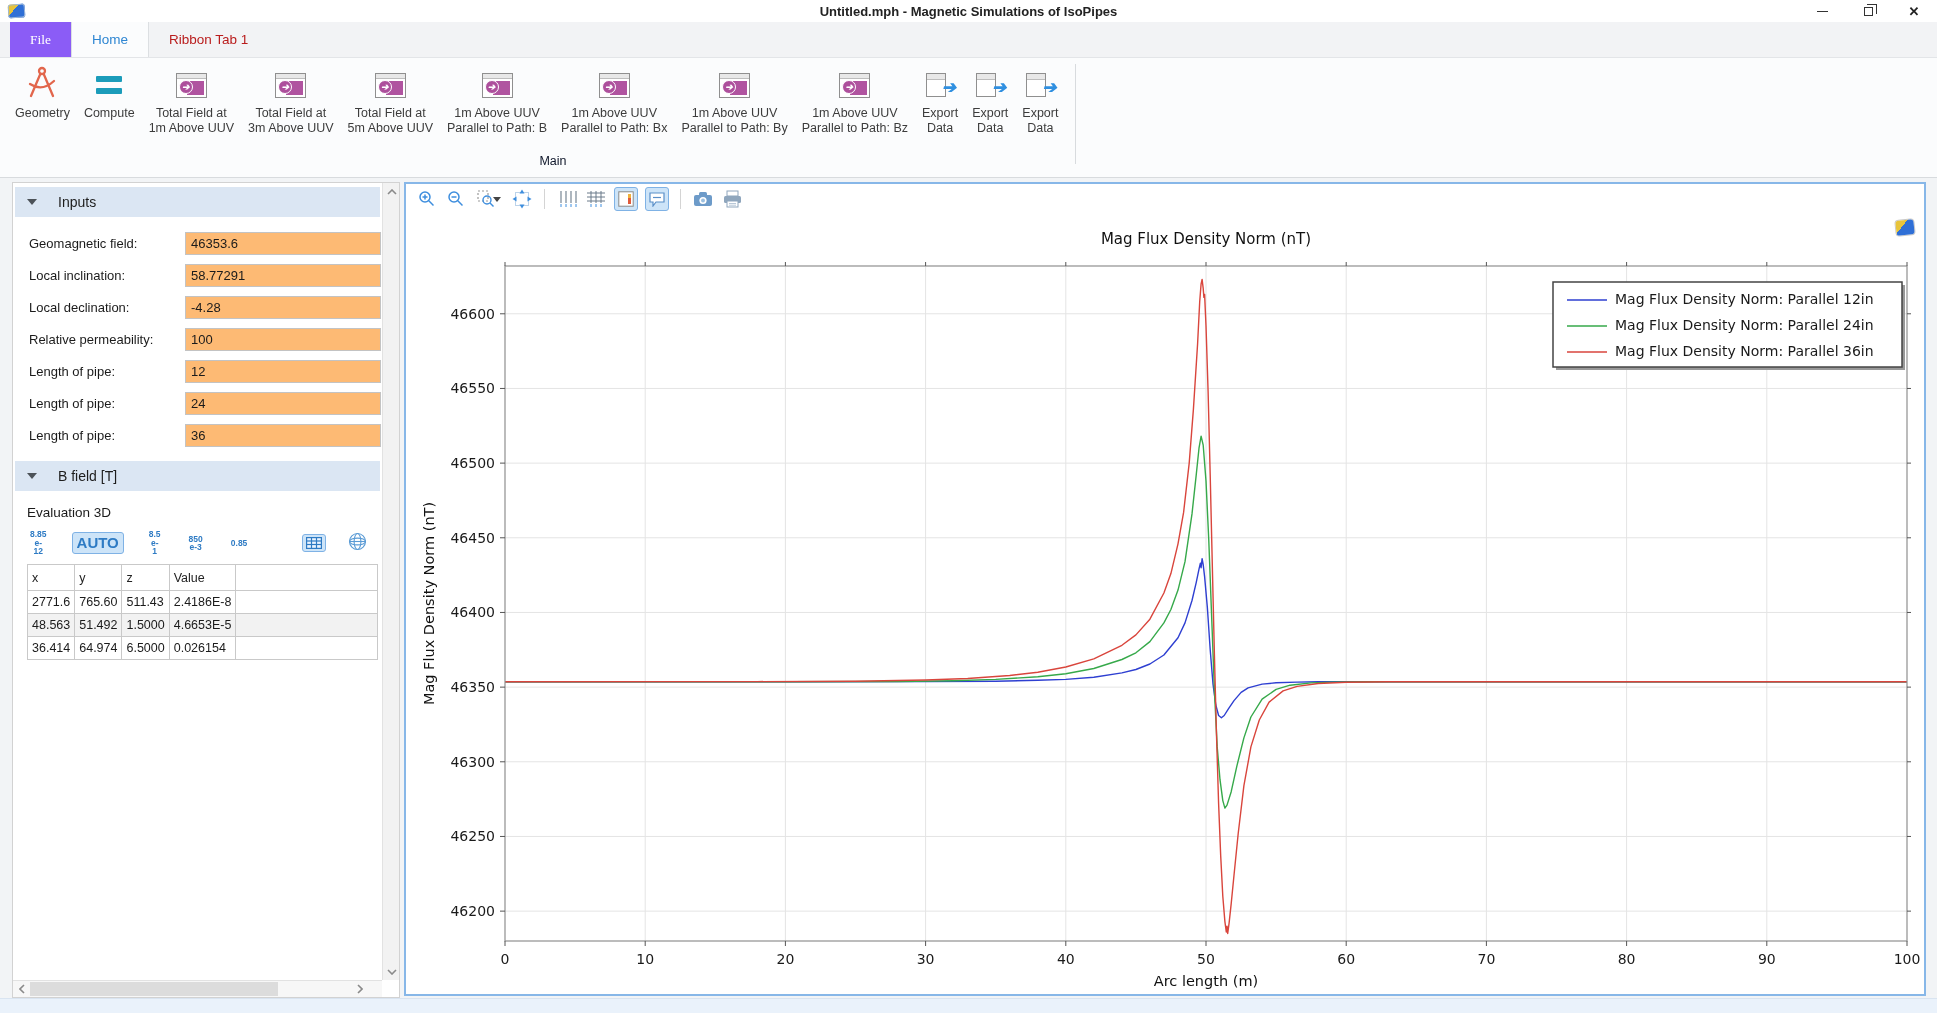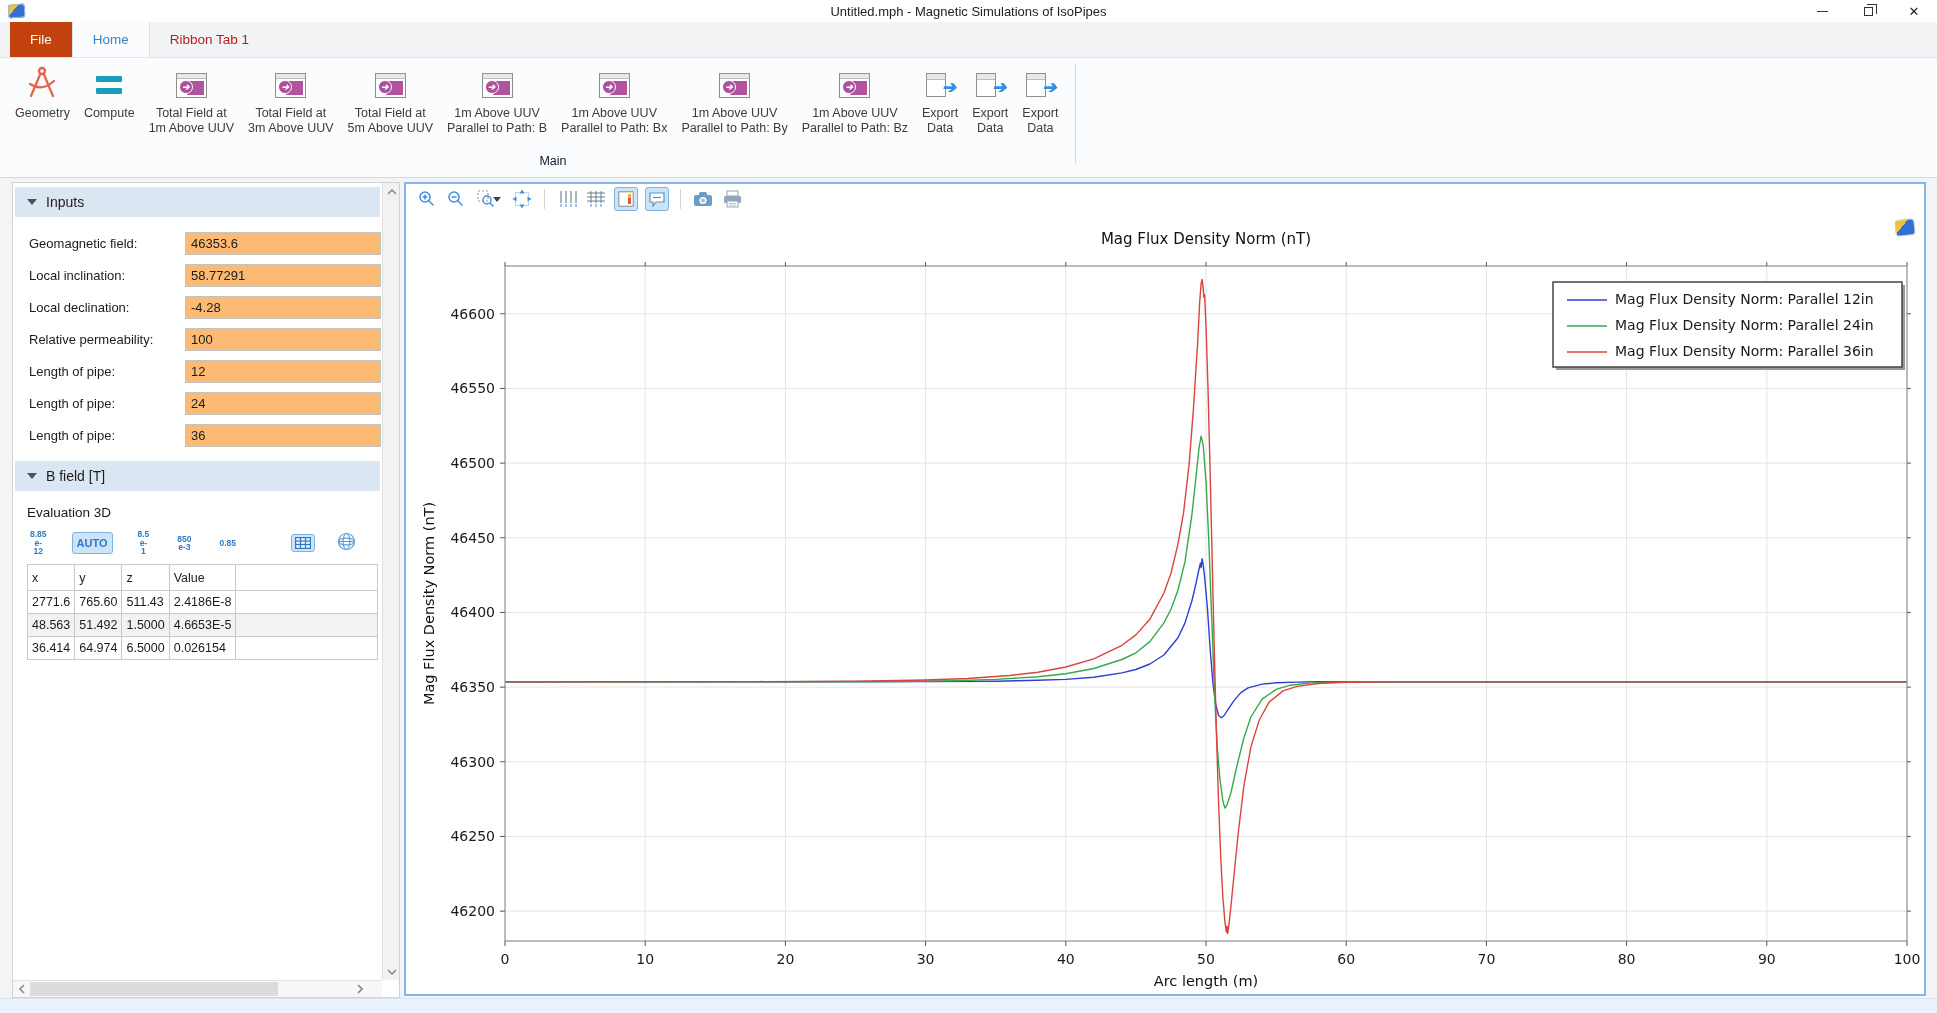--- a/index.html
+++ b/index.html
@@ -1,38 +1,38 @@
 <!DOCTYPE html>
 <html><head>
 <meta charset="utf-8">
 <style>
   * { margin:0; padding:0; box-sizing:border-box; }
   html,body { width:1937px; height:1013px; overflow:hidden; background:#f2f4f6;
               font-family:"Liberation Sans", sans-serif; color:#1b1b1b; }
 
   
   .titlebar { position:absolute; left:0; top:0; width:1937px; height:22px; background:#ffffff;
-              display:flex; align-items:center; }
+              display:flex; align-items:center;font-weight:bold; }
   .app-logo { width:17px; height:14px; margin-left:8px; border-radius:3px;
               background:linear-gradient(135deg,#e8c43a 0 38%, #2f6fd6 38% 100%);
               box-shadow:0 0 0 1px #9db7d8 inset; transform:rotate(-4deg); }
   .title-text { position:absolute; left:0; right:0; text-align:center; font-size:13px; color:#222; }
   .win-controls { position:absolute; right:0; top:0; height:22px; display:flex; }
   .win-btn { width:46px; height:22px; display:flex; align-items:center; justify-content:center; }
   .glyph-min { width:11px; height:0; border-top:1.4px solid #333; }
   .glyph-restore { width:9px; height:9px; border:1.2px solid #333; position:relative; background:#fff; }
   .glyph-restore::before { content:""; position:absolute; left:2px; top:-4px; width:9px; height:9px;
                            border:1.2px solid #333; border-bottom:none; border-left:none; }
   .glyph-close { font-size:13px; color:#222; line-height:1; }
 
   
   .ribbon-tabs { position:absolute; left:0; top:22px; width:1937px; height:36px; background:#f2f3f5;
                  border-bottom:1px solid #e3e5e8; display:flex; align-items:stretch; }
   .tab { padding:0 20px; display:flex; align-items:center; font-size:13.5px; cursor:default; }
-  .tab-file { background:#c2410c; color:#fff; margin-left:10px; }
+  .tab-file { background:#8b5cf6; color:#fff; margin-left:10px;font-family:Liberation Serif, serif; }
   .tab-active { background:#fbfcfd; color:#2e86d2; border-left:1px solid #dcdfe2;
                 border-right:1px solid #dcdfe2; }
   .tab-plain { color:#b91c1c; }
 
   
   .ribbon { position:absolute; left:0; top:58px; width:1937px; height:120px; background:#fbfcfd;
             border-bottom:1px solid #d8dbde; }
   .ribbon-row { position:absolute; left:8px; top:4px; display:flex; align-items:flex-start; }
   .rbtn { display:flex; flex-direction:column; align-items:center; padding:2px 7px 0 7px; }
   .rbtn-iconbox { height:42px; display:flex; align-items:center; justify-content:center; }
@@ -55,34 +55,34 @@
   .ic-export .frame { position:absolute; left:0; top:0; width:20px; height:24px; border:1px solid #8f8f8f;
                       background:#fff; }
   .ic-export .frame::before { content:""; position:absolute; left:0; top:0; right:0; height:5px;
                               background:#e8e8e8; border-bottom:1px solid #bdbdbd; }
   .ic-export .arrow { position:absolute; right:-2px; top:4px; color:#2f8fe0; font-size:17px; font-weight:bold; }
 
   
   .left-panel { position:absolute; left:12px; top:182px; width:388px; height:816px; background:#ffffff;
                 border:1px solid #d2d2d2; }
   .lp-content { position:absolute; left:0; top:0; right:17px; bottom:17px; overflow:hidden; }
-  .section-header { height:30px; background:#dbe6f3; display:flex; align-items:center; gap:9px;
+  .section-header { height:30px; background:#dbe6f3; display:flex; align-items:center; gap:21px;
                     padding-left:12px; font-size:14px; color:#1d1d1d; margin:4px 2px 0 2px; }
   .tri-down { width:0; height:0; border-left:5px solid transparent; border-right:5px solid transparent;
               border-top:6px solid #4c5258; }
   .field-row { display:flex; align-items:center; height:32px; padding-left:16px; }
   .field-label { width:156px; font-size:13px; color:#1b1b1b; }
   .field-input { width:196px; height:23px; border:1px solid #c3c3c3; font-family:"Liberation Sans",sans-serif;
                  font-size:13px; padding:0 5px; color:#1b1b1b; background:#fdba74; }
   .sub-label { font-size:13.5px; color:#1b1b1b; padding:14px 0 8px 14px; }
 
   .fmt-toolbar { display:flex; align-items:center; gap:22px; padding-left:14px; height:30px; }
   .fmt-btn { color:#2e7bc4; font-size:8.5px; line-height:8.5px; font-weight:bold; text-align:center;
              white-space:pre-line; padding:2px 2px; border:1px solid transparent; border-radius:3px; }
-  .fmt-active { background:#cde4f8; border-color:#7fb2e5; font-size:11px; line-height:16px; padding:2px 4px; }
+  .fmt-active { background:#cde4f8; border-color:#7fb2e5; font-size:15px; line-height:16px; padding:2px 4px; }
   .chip-active { background:#cde4f8; border:1px solid #7fb2e5; border-radius:3px; padding:2px 3px;
                  display:flex; align-items:center; }
   .vsep { width:1px; height:20px; background:#d4d4d4; margin:0 4px; }
 
   .lp-table { border-collapse:collapse; margin:6px 0 0 14px; font-size:12.5px; }
   .lp-table th, .lp-table td { border:1px solid #c9c9c9; height:23px; padding:0 4px; text-align:left;
                                font-weight:normal; white-space:nowrap; }
   .lp-table th { height:26px; color:#222; }
   .col-x{width:44px} .col-y{width:44px} .col-z{width:41px} .col-v{width:66px} .col-e{width:142px}
   .row-alt td { background:#f2f2f2; }

